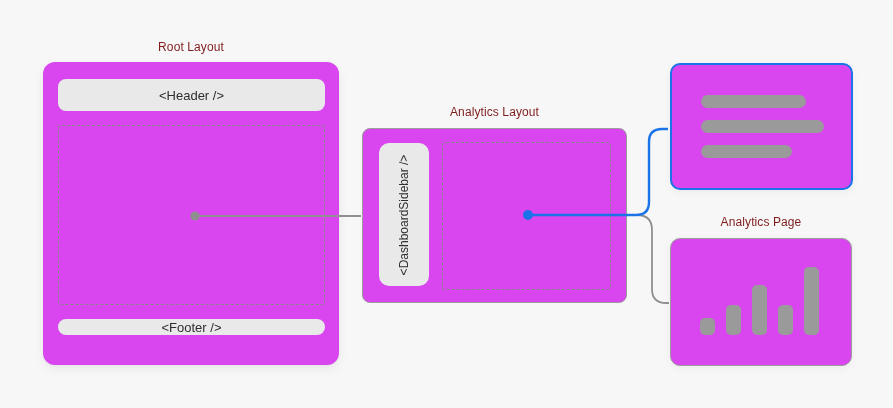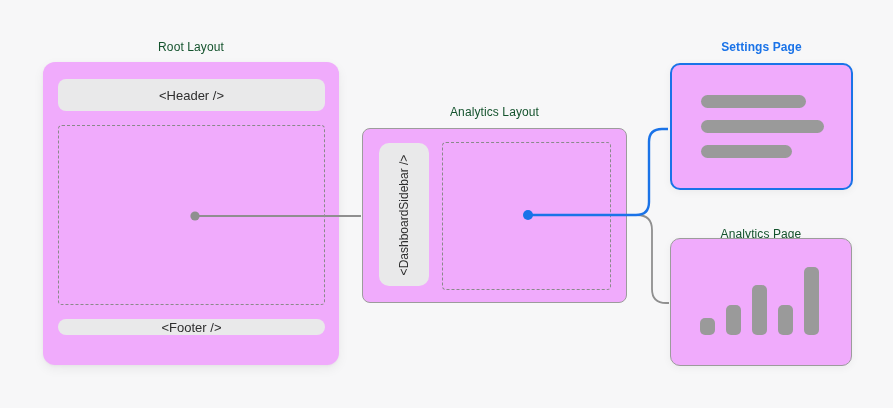--- a/index.html
+++ b/index.html
@@ -11,25 +11,25 @@
     --border-gray:#9c9c9c;
   }
   *{margin:0;padding:0;box-sizing:border-box;}
   html,body{background:var(--background);}
   body{font-family:"Liberation Sans","DejaVu Sans",sans-serif;}
   .stage{
     position:relative;width:893px;height:408px;overflow:hidden;
     background:var(--background);
   }
   .node-title{
-    position:absolute;text-align:center;font-size:12px;color:#14532d;
+    position:absolute;text-align:center;font-size:12px;color:#7f1d1d;
     letter-spacing:.1px;
   }
   .node-title.blue{color:var(--accent-blue);font-weight:bold;}
-  .card{position:absolute;background:#f0abfc;}
+  .card{position:absolute;background:#d946ef;}
   .root-card{
     left:43px;top:62px;width:296px;height:303px;border-radius:12px;
     box-shadow:0 4px 12px rgba(0,0,0,.06),0 1px 3px rgba(0,0,0,.04);
   }
   .pill{
     position:absolute;background:var(--pill-gray);border-radius:8px;
     display:flex;align-items:center;justify-content:center;
     font-size:13px;color:#2e2e2e;
   }
   .header-pill{left:15px;top:17px;width:267px;height:32px;}
@@ -69,21 +69,21 @@
   }
   .chart-bar{width:15px;border-radius:5px;background:var(--bar-gray);}
   svg.wires{position:absolute;left:0;top:0;pointer-events:none;}
   .wire-gray{stroke:var(--line-gray);stroke-width:1.8;fill:none;}
   .wire-blue{stroke:var(--accent-blue);stroke-width:2.4;fill:none;}
   .dot-gray{fill:var(--line-gray);}
   .dot-blue{fill:var(--accent-blue);}
   .t-root{left:43px;top:40px;width:296px;}
   .t-dash{left:362px;top:105px;width:265px;}
   .t-settings{left:670px;top:40px;width:183px;}
-  .t-analytics{left:670px;top:215px;width:182px;margin-top:12px;}
+  .t-analytics{left:670px;top:215px;width:182px;}
 </style>
 </head>
 <body>
 
 <div class="stage">
 
   <div class="node-title t-root">Root Layout</div>
   <div class="card root-card">
     <div class="pill header-pill">
       <span>&lt;Header /&gt;</span>
@@ -95,21 +95,20 @@
   </div>
 
   <div class="node-title t-dash">Analytics Layout</div>
   <div class="card dash-card">
     <div class="pill sidebar-pill">
       <span>&lt;DashboardSidebar /&gt;</span>
     </div>
     <div class="outlet dash-outlet"></div>
   </div>
 
-  <div class="node-title blue t-settings">Settings Page</div>
   <div class="card settings-card">
     <div class="skeleton">
         <div class="skel-bar" style="width: 105px;"></div>
         <div class="skel-bar" style="width: 123px;"></div>
         <div class="skel-bar" style="width: 91px;"></div>
       </div>
   </div>
 
   <div class="node-title t-analytics">Analytics Page</div>
   <div class="card analytics-card">

